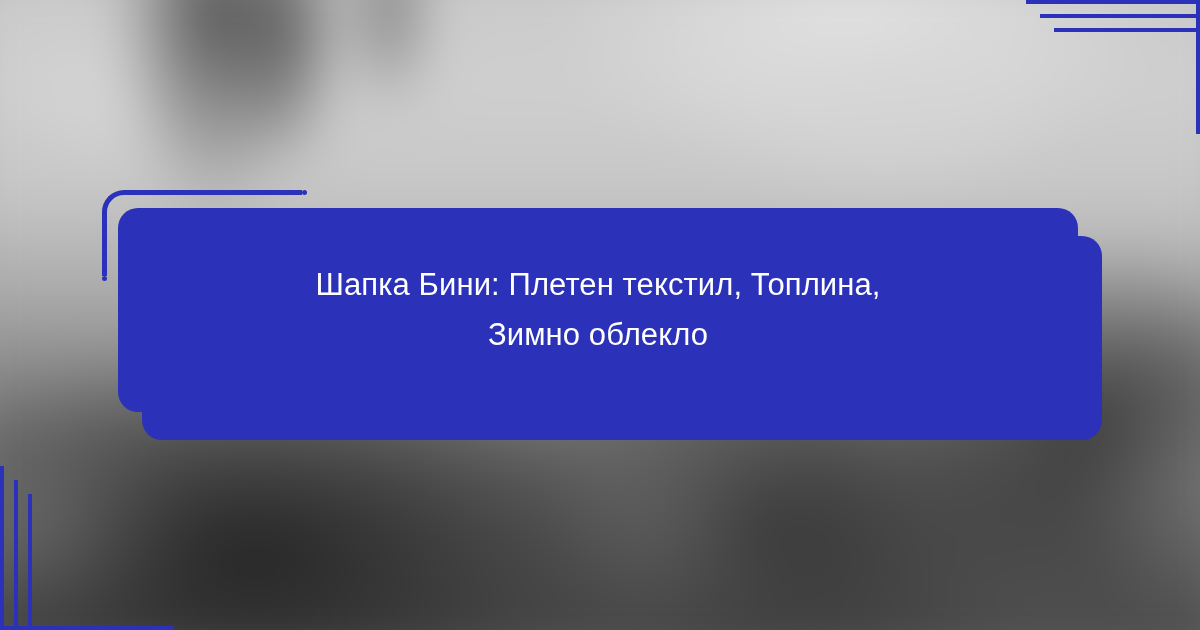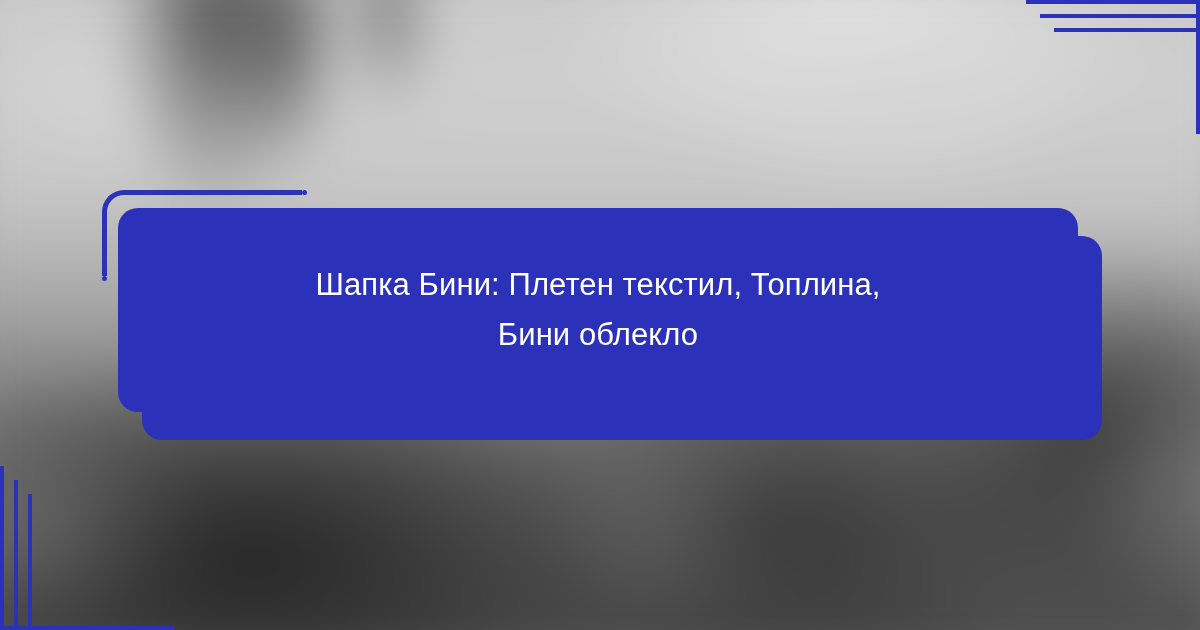--- a/index.html
+++ b/index.html
@@ -216,18 +216,18 @@
     <span class="l2"></span>
     <span class="l3"></span>
   </div>
 
   <div class="card-group">
     <div class="card-outline"></div>
     <div class="card-back"></div>
     <div class="card-front">
       <h1 class="headline">
         <span>Шапка Бини: Плетен текстил, Топлина,</span><br>
-        <span>Бини облекло</span>
+        <span>Зимно облекло</span>
       </h1>
     </div>
   </div>
 
 </div>
 
 </body></html>

